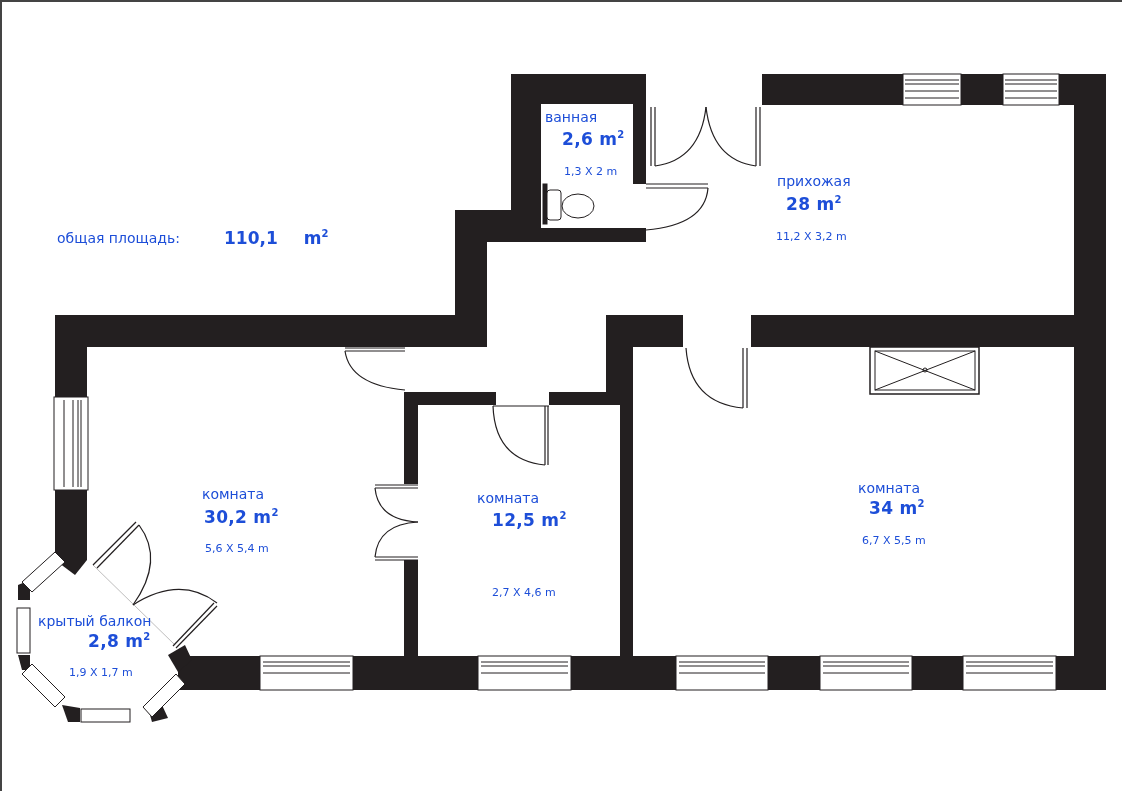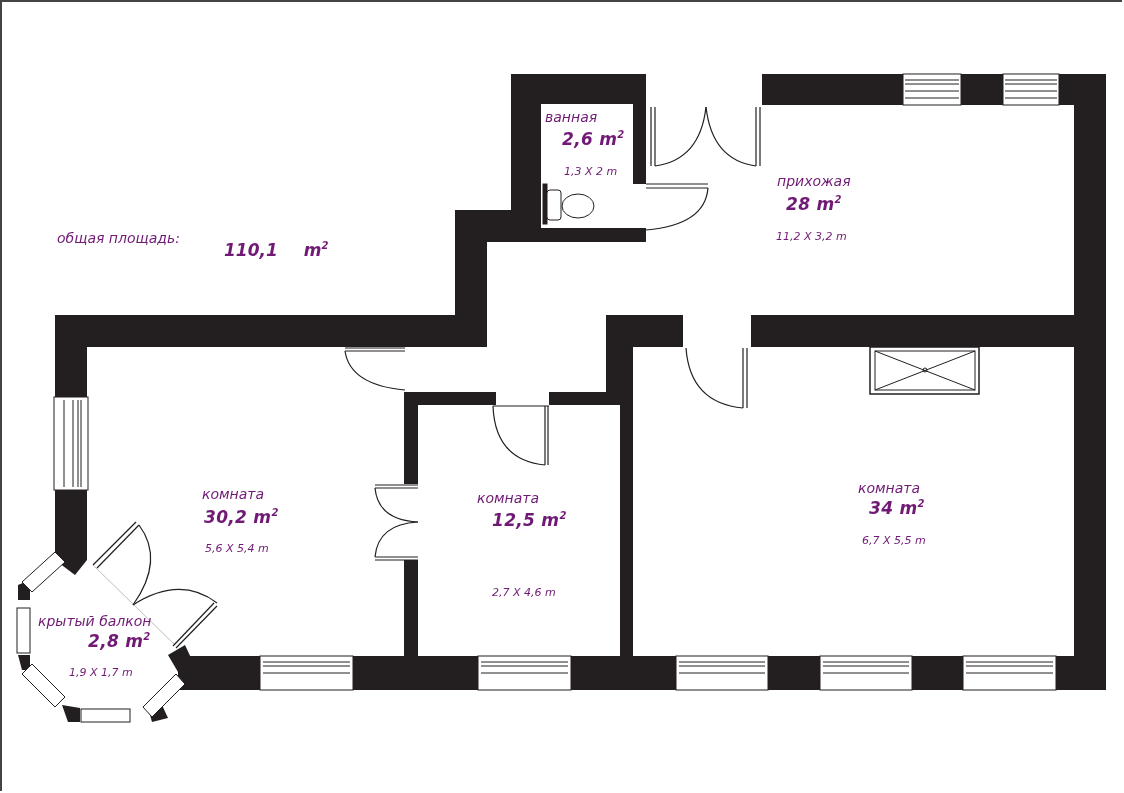--- a/index.html
+++ b/index.html
@@ -1,19 +1,19 @@
 <!DOCTYPE html>
 <html><head>
   <meta charset="utf-8">
   <style>
     html, body { margin: 0; padding: 0; background: #ffffff; }
     body { width: 1124px; height: 793px; position: relative; overflow: hidden; }
     .frame { position: absolute; left: 0; top: 0; width: 1122px; height: 791px; border-left: 2px solid #444; border-top: 2px solid #444; box-sizing: border-box; }
     svg.plan { position: absolute; left: 0; top: 0; width: 1124px; height: 793px; }
-    .label { position: absolute; color: #701a75; white-space: nowrap; font-style: italic; }
+    .label { position: absolute; color: #1d4ed8; white-space: nowrap; }
     .room-name { font-family: "DejaVu Sans", sans-serif; font-size: 14px; }
     .room-area { font-family: "DejaVu Sans", sans-serif; font-size: 17px; font-weight: bold; letter-spacing: 0.3px; }
     .room-dims { font-family: "DejaVu Sans", sans-serif; font-size: 11px; }
     .sup { font-size: 10px; vertical-align: super; line-height: 0; }
     .total-label { font-family: "DejaVu Sans", sans-serif; font-size: 14px; }
     .total-value { font-family: "DejaVu Sans", sans-serif; font-size: 17px; font-weight: bold; }
   </style>
 </head>
 <body>
 
@@ -200,21 +200,21 @@
       <path d="M139,525 Q165,560 133,605"></path>
       <line x1="173" y1="646" x2="214" y2="603"></line>
         <line x1="176" y1="648" x2="217" y2="606"></line>
       <path d="M217,603 Q180,575 133,605"></path>
       <line x1="93" y1="565" x2="175" y2="645" stroke-width="0.3"></line>
     </g>
   </g>
 </svg>
 
 <div class="label total-label" style="left:57px; top:230px;">общая площадь:</div>
-<div class="label total-value" style="left:224px; top:228px;margin-top:12px;">
+<div class="label total-value" style="left:224px; top:228px;">
   <span>110,1</span>
   <span style="display:inline-block; width:20px;"></span><span>m</span><span class="sup">2</span>
 </div>
 
 <div class="label room-name" style="left:545px; top:109px;">ванная</div>
 <div class="label room-area" style="left:562px; top:129px;"><span>2,6 m</span><span class="sup">2</span></div>
 <div class="label room-dims" style="left:564px; top:165px;">1,3 X 2 m</div>
 
 <div class="label room-name" style="left:777px; top:173px;">прихожая</div>
 <div class="label room-area" style="left:786px; top:194px;"><span>28 m</span><span class="sup">2</span></div>

